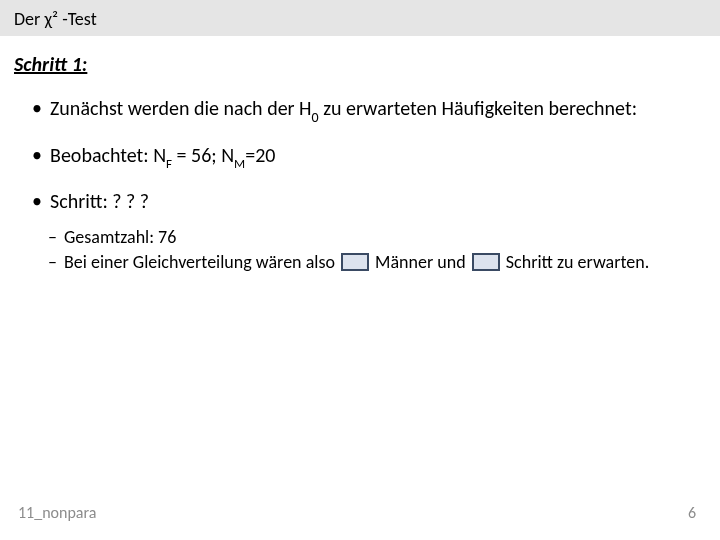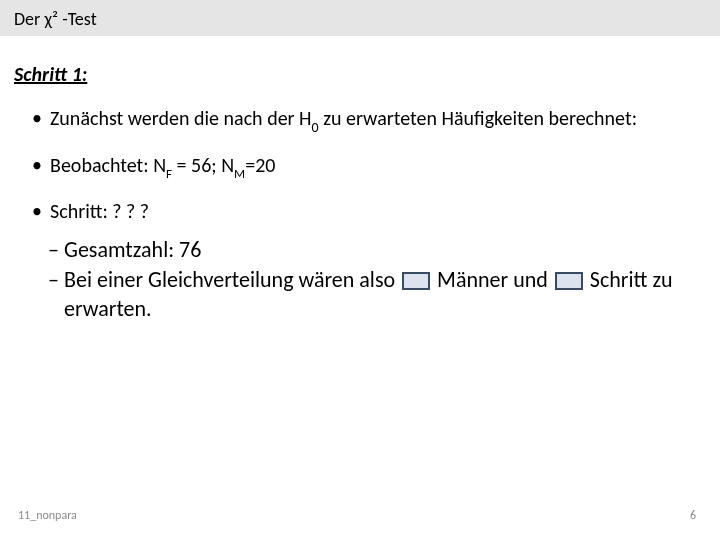--- a/index.html
+++ b/index.html
@@ -1,31 +1,31 @@
 <!DOCTYPE html>
 <html><head>
 <meta charset="utf-8">
 <style>
   * { margin: 0; padding: 0; box-sizing: border-box; }
   html, body { width: 720px; height: 540px; font-family: Calibri, Arial, sans-serif; background: #fff; color: #000; }
   .slide { width: 720px; height: 540px; position: relative; padding: 0; }
   .title-bar { background: #e5e5e5; padding: 8px 14px 6px 14px; font-size: 18px; }
-  .body { padding: 26px 14px 0 14px; }
+  .body { padding: 16px 14px 0 14px; }
   .step { font-weight: bold; font-style: italic; text-decoration: underline; font-size: 20px; margin-bottom: 20px; }
   ul.top { list-style: none; padding-left: 18px; }
   ul.top > li { position: relative; font-size: 20px; line-height: 1.25; margin-bottom: 18px; padding-left: 18px; }
   ul.top > li::before { content: "•"; position: absolute; left: 0; top: 0; }
   .italic { }
   .sub { font-size: 0.7em; vertical-align: sub; position: relative; top: 2px; }
   .subsmall { font-size: 0.65em; vertical-align: sub; position: relative; top: 1px; }
   ul.dash { list-style: none; padding-left: 34px; margin-top: -6px; }
-  ul.dash > li { position: relative; font-size: 22px; line-height: 1.3; padding-left: 16px; margin-bottom: 2px; }
+  ul.dash > li { position: relative; font-size: 18px; line-height: 1.3; padding-left: 16px; margin-bottom: 2px; }
   ul.dash > li::before { content: "–"; position: absolute; left: 0; top: 0; }
   .blank { display: inline-block; width: 28px; height: 18px; border: 2px solid #3a4a63; background: #dde3ee; vertical-align: -3px; margin: 0 2px; }
-  .footer { position: absolute; bottom: 18px; left: 18px; right: 24px; display: flex; justify-content: space-between; font-size: 12px; color: #8c8c8c; }
+  .footer { position: absolute; bottom: 18px; left: 18px; right: 24px; display: flex; justify-content: space-between; font-size: 16px; color: #8c8c8c; }
   .h0 { font-weight: normal; }
 </style>
 </head>
 <body>
 
 <div class="slide">
 
   <div class="title-bar">
     <span>Der χ² -Test</span>
   </div>

